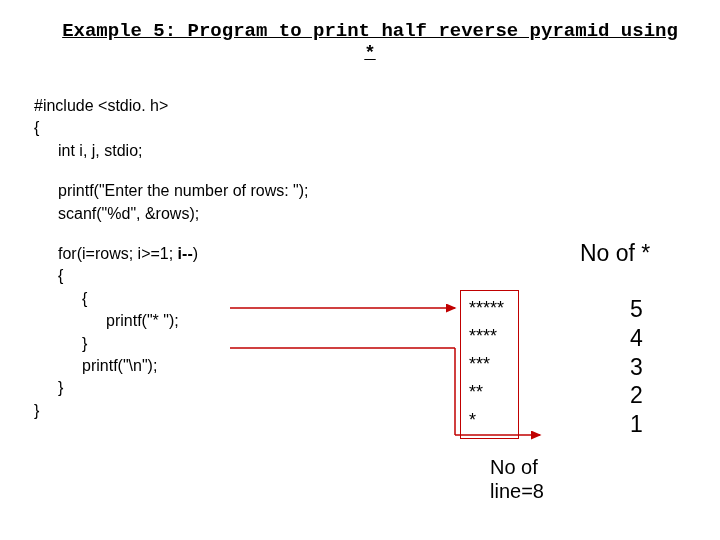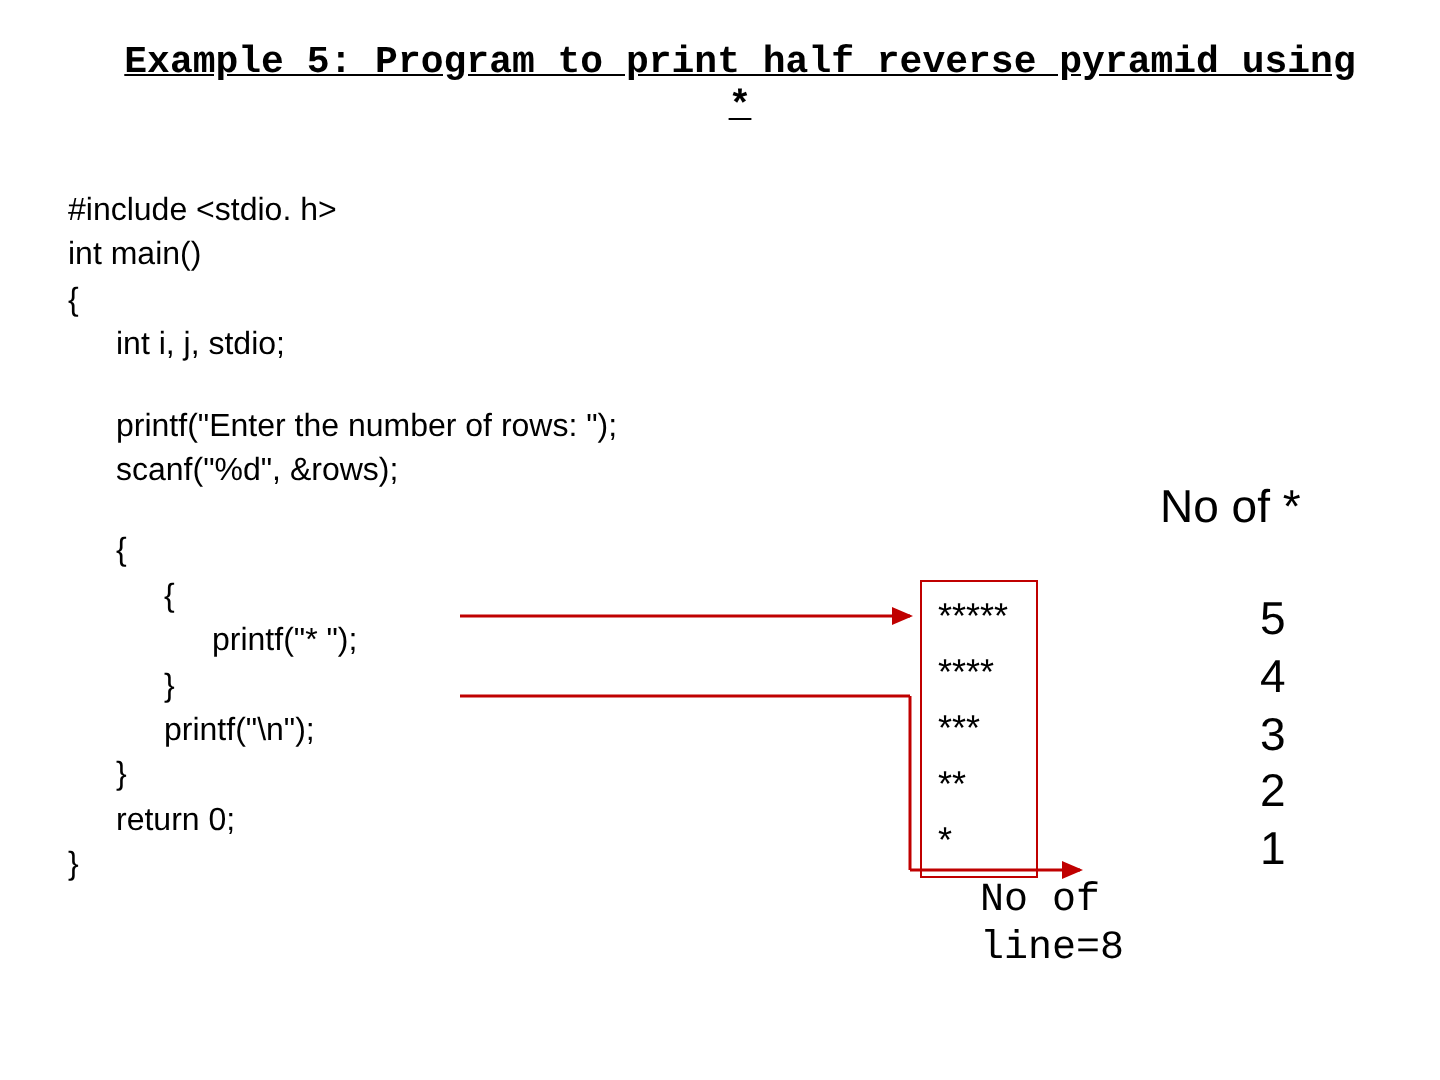--- a/index.html
+++ b/index.html
@@ -55,55 +55,53 @@
       position: absolute;
       left: 630px;
       top: 295px;
       font-size: 23px;
       line-height: 1.25;
       text-align: center;
     }
     .no-of-line {
       position: absolute;
       left: 490px;
-      top: 439px;
+      top: 455px;
       font-size: 20px;
       line-height: 1.2;
-      font-family: Liberation Mono, monospace;
     }
 
     
     .arrows {
       position: absolute;
       left: 0; top: 0;
       width: 720px; height: 540px;
       pointer-events: none;
     }
   </style>
 </head>
 <body>
 
 <div class="title">Example 5: Program to print half reverse pyramid using *</div>
 
 <div class="code-block">
   <div class="code-line">#include &lt;stdio. h&gt;</div>
-  <div class="code-line">int main()</div>
   <div class="code-line">{</div>
   <div class="code-line indent1">int i, j, stdio;</div>
   <div class="spacer"></div>
   <div class="code-line indent1">printf("Enter the number of rows: ");</div>
   <div class="code-line indent1">scanf("%d", &amp;rows);</div>
   <div class="spacer"></div>
+  <div class="code-line indent1"><span>for(i=rows; i&gt;=1; </span><span class="bold">i--</span><span>)</span></div>
   <div class="code-line indent1">{</div>
   <div class="code-line indent2">{</div>
   <div class="code-line indent3">printf("* ");</div>
   <div class="code-line indent2">}</div>
   <div class="code-line indent2">printf("\n");</div>
   <div class="code-line indent1">}</div>
-  <div class="code-line indent1">return 0;</div>
   <div class="code-line">}</div>
 </div>
 
 <div class="pyramid-box">
   <div class="pyramid-row">*****</div>
   <div class="pyramid-row">****</div>
   <div class="pyramid-row">***</div>
   <div class="pyramid-row">**</div>
   <div class="pyramid-row">*</div>
 </div>

